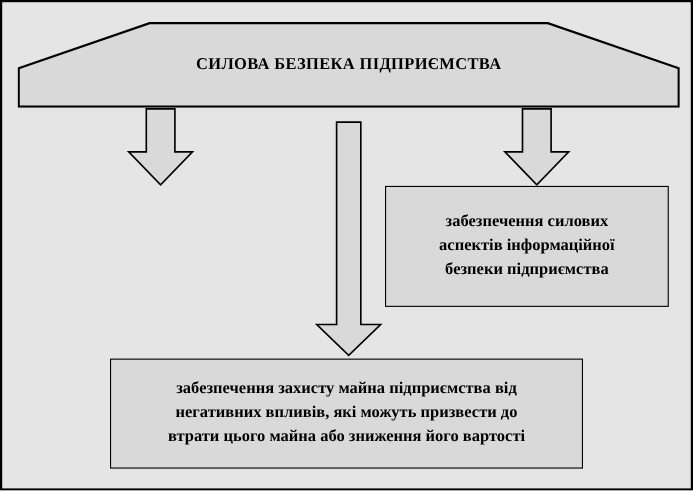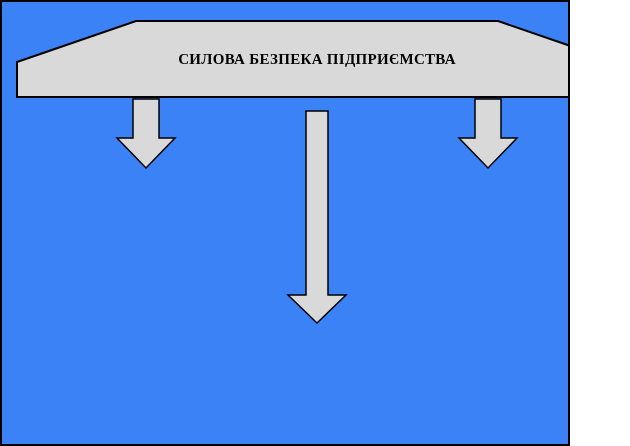--- a/index.html
+++ b/index.html
@@ -2,23 +2,23 @@
 <html><head>
 <meta charset="utf-8">
 <style>
   html, body {
     margin: 0;
     padding: 0;
     background: #ffffff;
   }
   #canvas {
     position: relative;
-    width: 570px;
+    width: 630px;
     height: 446px;
-    background: #3b82f6;
+    background: #e5e5e5;
     border: 2px solid #000000;
     box-sizing: border-box;
     overflow: hidden;
     font-family: "Liberation Serif", "DejaVu Serif", serif;
   }
   .node {
     position: absolute;
     box-sizing: border-box;
     background: #d9d9d9;
     border: 1px solid #000000;
@@ -108,15 +108,25 @@
     </svg>
   </div>
 
   <div class="arrow" style="left:455px; top:96px;">
     <svg width="62" height="72" viewBox="0 0 62 72" xmlns="http://www.w3.org/2000/svg">
       <polygon points="18,1 44,1 44,40 60,40 31,70 2,40 18,40" fill="#d9d9d9" stroke="#000000" stroke-width="1.5"></polygon>
     </svg>
   </div>
 
 
+  <div class="node" id="box-right">
+    <span class="node-text">забезпечення силових
+аспектів інформаційної
+безпеки підприємства</span>
+  </div>
 
+  <div class="node" id="box-bottom">
+    <span class="node-text">забезпечення захисту майна підприємства від
+негативних впливів, які можуть призвести до
+втрати цього майна або зниження його вартості</span>
+  </div>
 
 </div>
 
 </body></html>

